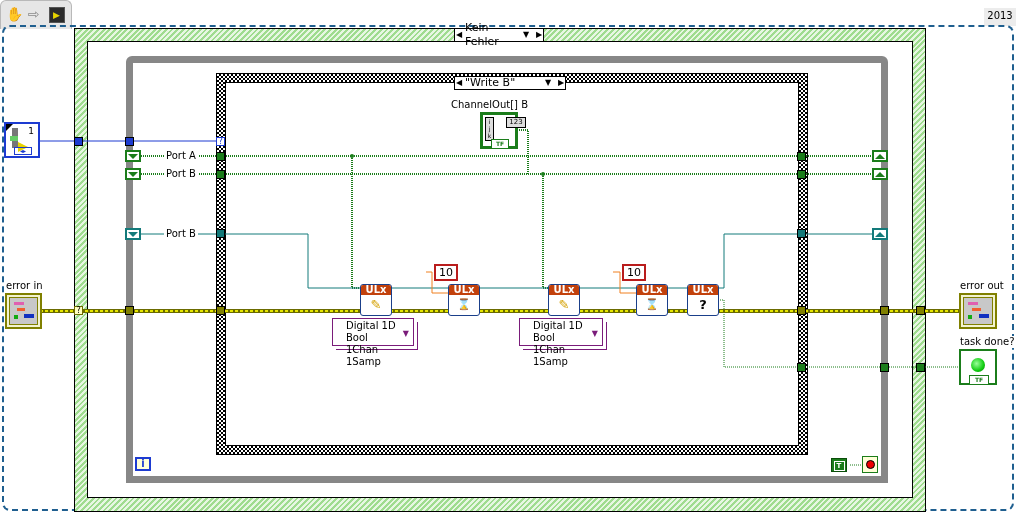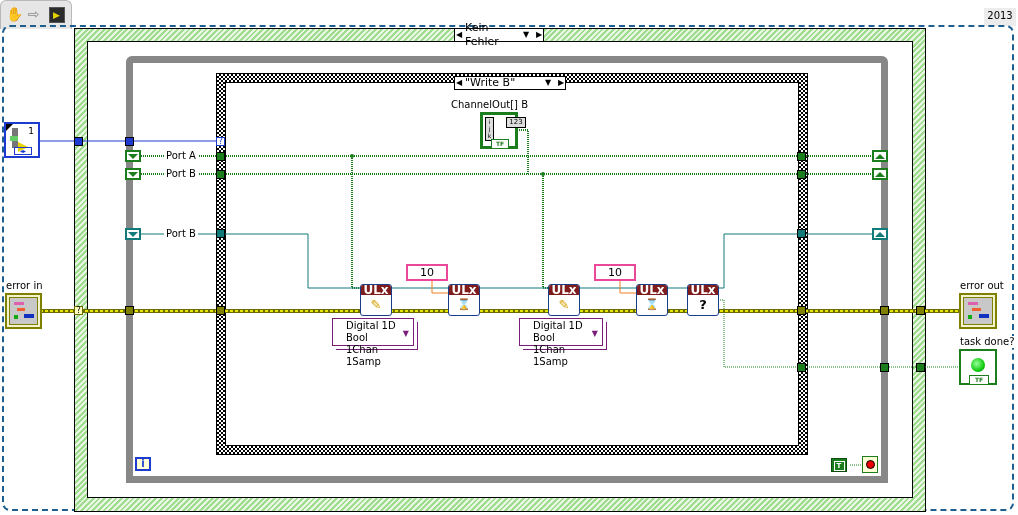--- a/index.html
+++ b/index.html
@@ -21,23 +21,23 @@
   .case2-outer{left:216px;top:73px;width:592px;height:382px;box-sizing:border-box;border:1px solid #000;
     background:repeating-conic-gradient(#000 0 25%,#fff 0 50%) 0 0/4px 4px;}
   .case2-inner{left:225px;top:82px;width:574px;height:364px;background:#fff;border:1px solid #000;box-sizing:border-box;}
   .selector{background:#fff;border:1px solid #000;height:14px;line-height:14px;font-size:11px;box-sizing:border-box;display:flex;align-items:center;}
   .selector .arr{width:8px;font-size:8px;text-align:center;}
   .selector .lbl{flex:1;padding-left:2px;}
   .selector .dd{font-size:8px;width:12px;}
   .term{width:9px;height:9px;border:1px solid #000;box-sizing:border-box;}
   .lbltext{font-size:10px;line-height:12px;white-space:nowrap;background:#fff;}
   .ulx{width:32px;height:32px;border:1px solid #1a3f8a;border-radius:3px;background:#fff;box-sizing:border-box;overflow:hidden;}
-  .ulx .hd{background:#7f1d1d;color:#fff;font-size:12px;line-height:10px;text-align:center;font-weight:bold;}
+  .ulx .hd{background:#c2410c;color:#fff;font-size:10px;line-height:10px;text-align:center;font-weight:bold;}
   .ulx .bd{text-align:center;font-size:13px;line-height:20px;}
-  .const{border:2px solid #ec4899;background:#fff;font-size:11px;line-height:13px;padding:0 12px;box-sizing:border-box;}
+  .const{border:2px solid #b91c1c;background:#fff;font-size:11px;line-height:13px;padding:0 3px;box-sizing:border-box;margin-left:28px;}
   .enumsel{border:1px solid #7a1c7a;background:#fff;font-size:10px;line-height:12px;padding:1px 13px;box-sizing:border-box;box-shadow:3px 3px 0 #fff,4px 4px 0 #7a1c7a;}
   .enumsel .dd{position:absolute;right:4px;top:9px;color:#7a1c7a;font-size:8px;}
   .shift{width:16px;height:12px;border:2px solid #1b7d1b;background:#fff;box-sizing:border-box;display:flex;align-items:center;justify-content:center;}
   .shift.teal{border-color:#137a7a;}
   .tri-d{width:0;height:0;border-left:5px solid transparent;border-right:5px solid transparent;border-top:5px solid #1b7d1b;}
   .tri-u{width:0;height:0;border-left:5px solid transparent;border-right:5px solid transparent;border-bottom:5px solid #1b7d1b;}
   .teal .tri-d{border-top-color:#137a7a;}
   .teal .tri-u{border-bottom-color:#137a7a;}
   svg.wires{position:absolute;left:0;top:0;}
 </style>

